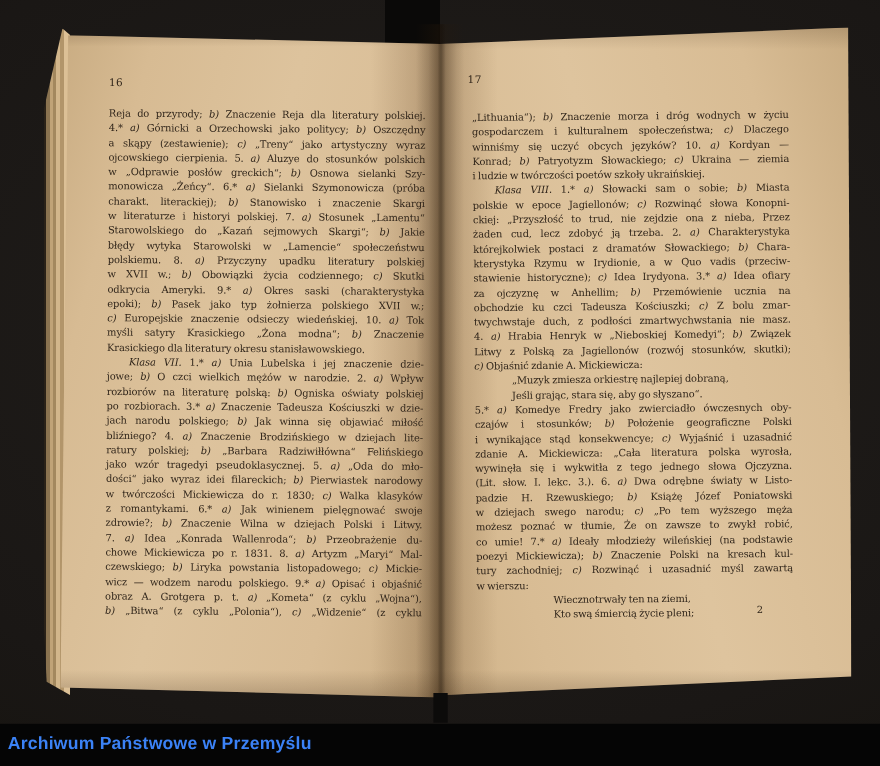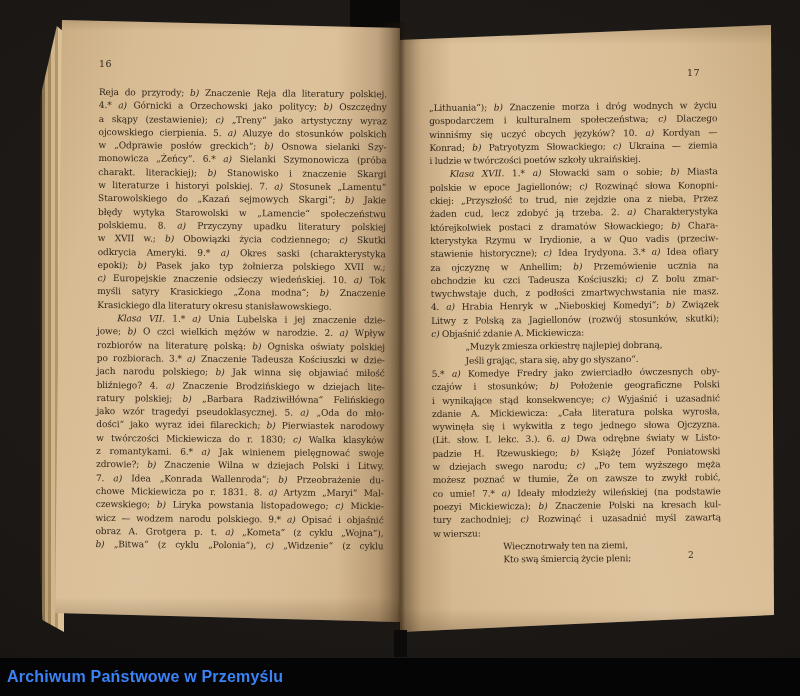--- a/index.html
+++ b/index.html
@@ -13,21 +13,21 @@
   
   .page-edges {
     position: absolute; left: 40px; top: 26px; width: 24px; height: 606px;
     background: repeating-linear-gradient(to right,
       #2a2218 0 2px, #8a7350 2px 5px, #c0a377 5px 8px, #a3885e 8px 11px,
       #d2b68b 11px 15px, #b2956a 15px 18px, #dcc096 18px 24px);
     clip-path: polygon(70% 0%, 100% 1%, 100% 100%, 10% 98%, 0% 90%, 0% 12%);
   }
   .page { position: absolute; color: #30251a; }
   .page-left {
-    left: 50px; top: 12px; width: 350px; height: 616px;
+    left: 50px; top: 24px; width: 350px; height: 616px;
     clip-path: polygon(12px 8px, 350px 16px, 350px 610px, 5px 601px);
     background:
       linear-gradient(to right, rgba(120,85,50,0) 82%, rgba(95,65,35,0.28) 97%, rgba(70,45,20,0.45) 100%),
       linear-gradient(to bottom, rgba(60,40,20,0.25) 0%, rgba(60,40,20,0) 3%, rgba(60,40,20,0) 95%, rgba(60,40,20,0.3) 100%),
       linear-gradient(105deg, #c8ab81 0%, #d7bb93 18%, #ddc39d 45%, #d9bd96 75%, #cdb086 100%);
   }
   .page-right {
     left: 400px; top: 20px; width: 375px; height: 620px;
     clip-path: polygon(0 20px, 371px 5px, 374px 595px, 0 612px);
     background:
@@ -37,21 +37,21 @@
   }
   .gutter-shadow {
     position: absolute; left: 378px; top: 22px; width: 44px; height: 614px; pointer-events: none;
     background: linear-gradient(to right, rgba(40,25,10,0) 0%, rgba(40,25,10,0.32) 45%,
       rgba(25,15,5,0.5) 52%, rgba(40,25,10,0.22) 62%, rgba(40,25,10,0) 100%);
   }
   .stand-clip { position: absolute; left: 394px; top: 630px; width: 13px; height: 27px; background: #0c0b0a; }
 
   .pageno { position: absolute; font-size: 9.5px; letter-spacing: 0.5px; }
   .pageno-left { left: 49px; top: 46px; }
-  .pageno-right { left: 12px; top: 47px; width: 288px; text-align: right; }
+  .pageno-right { left: 25px; top: 47px; width: 288px; text-align: left; }
   .signature { position: absolute; left: 288px; top: 530px; font-size: 9px; }
 
   .textblock {
     position: absolute; width: 288px;
     font-size: 9px; line-height: 13.3px;
     letter-spacing: -0.1px; word-spacing: -0.5px;
   }
   .tb-left  { left: 49px; top: 74px; transform: rotate(0.45deg); transform-origin: left top; }
   .tb-right { left: 29px; top: 82px; transform: rotate(-0.55deg); transform-origin: left top; }
 
@@ -119,21 +119,21 @@
   </div>
 
   <div class="page page-right">
     <div class="pageno pageno-right">17</div>
     <div class="textblock tb-right">
         <div class="line">„Lithuania“); <i>b)</i> Znaczenie morza i dróg wodnych w życiu</div>
         <div class="line">gospodarczem i kulturalnem społeczeństwa; <i>c)</i> Dlaczego</div>
         <div class="line">winniśmy się uczyć obcych języków? 10. <i>a)</i> Kordyan —</div>
         <div class="line">Konrad; <i>b)</i> Patryotyzm Słowackiego; <i>c)</i> Ukraina — ziemia</div>
         <div class="line nj">i ludzie w twórczości poetów szkoły ukraińskiej.</div>
-        <div class="line i1"><i>Klasa XVII.</i> 1.* <i>a)</i> Słowacki sam o sobie; <i>b)</i> Miasta</div>
+        <div class="line i1"><i>Klasa VIII.</i> 1.* <i>a)</i> Słowacki sam o sobie; <i>b)</i> Miasta</div>
         <div class="line">polskie w epoce Jagiellonów; <i>c)</i> Rozwinąć słowa Konopni-</div>
         <div class="line">ckiej: „Przyszłość to trud, nie zejdzie ona z nieba, Przez</div>
         <div class="line">żaden cud, lecz zdobyć ją trzeba. 2. <i>a)</i> Charakterystyka</div>
         <div class="line">którejkolwiek postaci z dramatów Słowackiego; <i>b)</i> Chara-</div>
         <div class="line">kterystyka Rzymu w Irydionie, a w Quo vadis (przeciw-</div>
         <div class="line">stawienie historyczne); <i>c)</i> Idea Irydyona. 3.* <i>a)</i> Idea ofiary</div>
         <div class="line">za ojczyznę w Anhellim; <i>b)</i> Przemówienie ucznia na</div>
         <div class="line">obchodzie ku czci Tadeusza Kościuszki; <i>c)</i> Z bolu zmar-</div>
         <div class="line">twychwstaje duch, z podłości zmartwychwstania nie masz.</div>
         <div class="line">4. <i>a)</i> Hrabia Henryk w „Nieboskiej Komedyi“; <i>b)</i> Związek</div>

